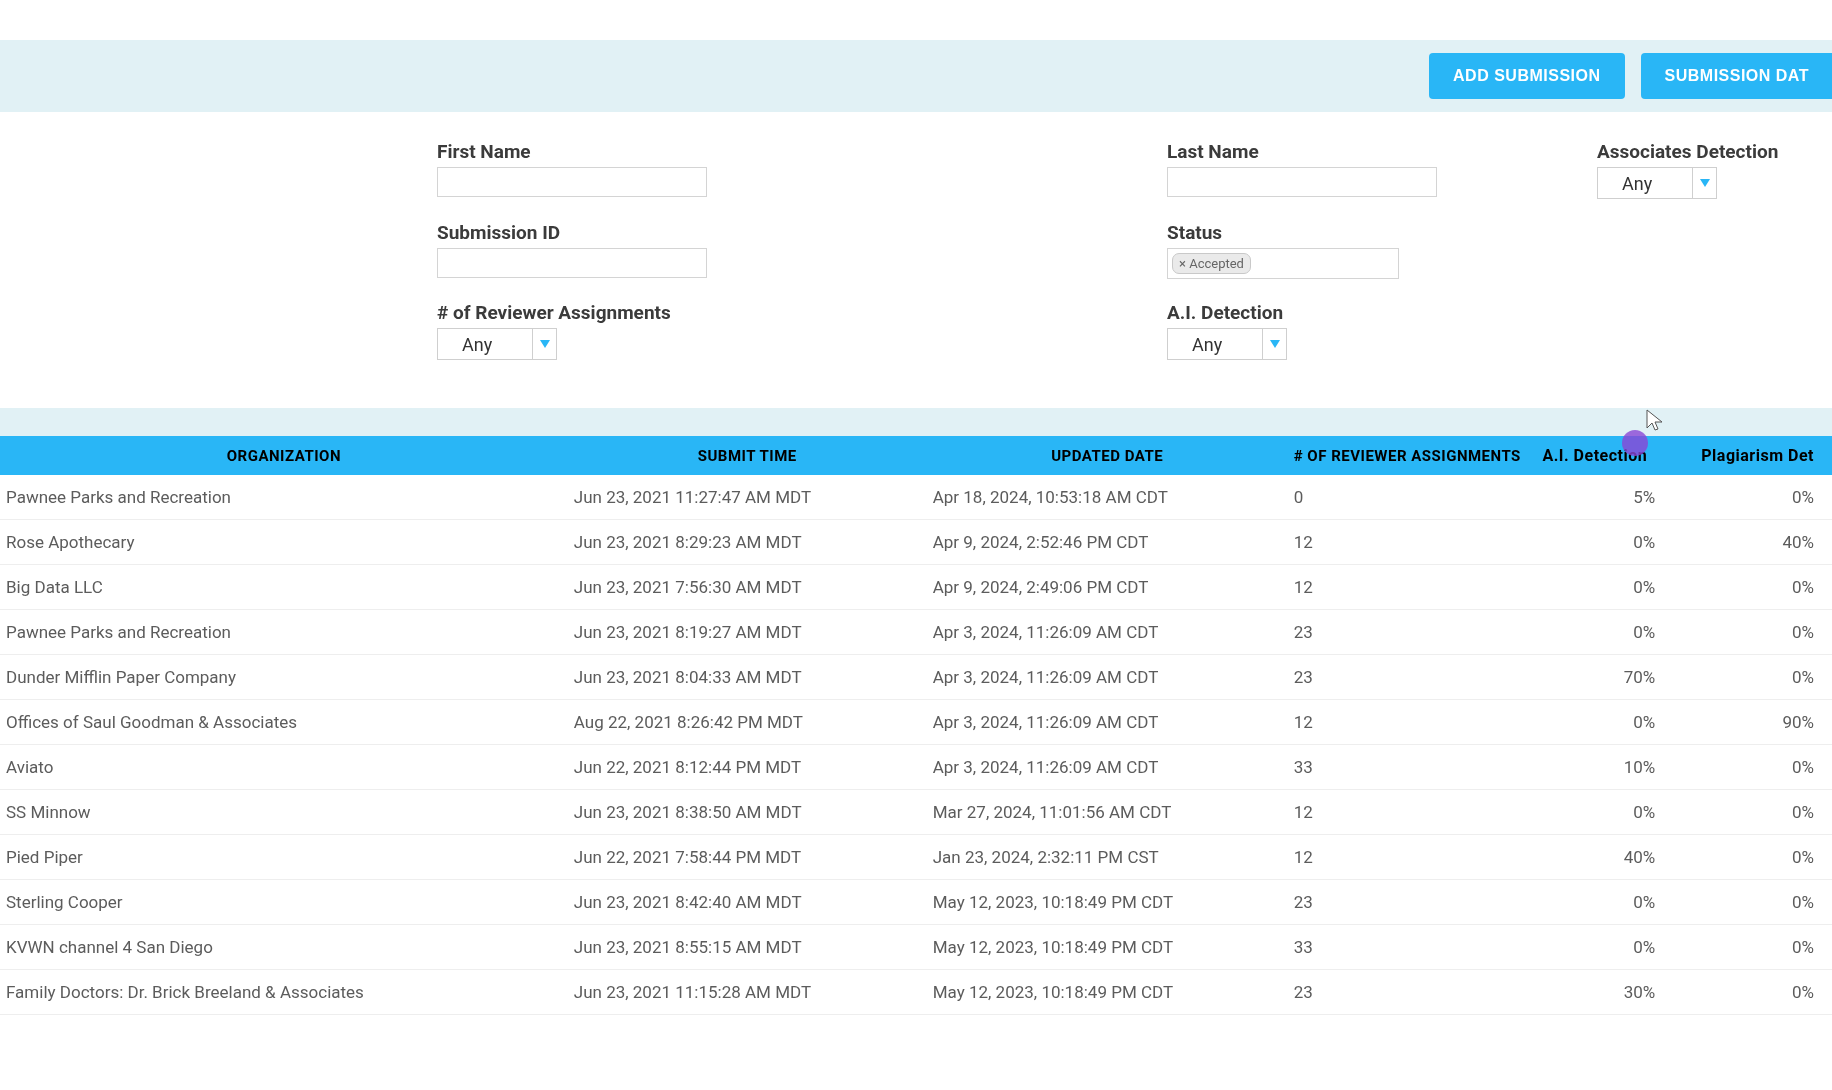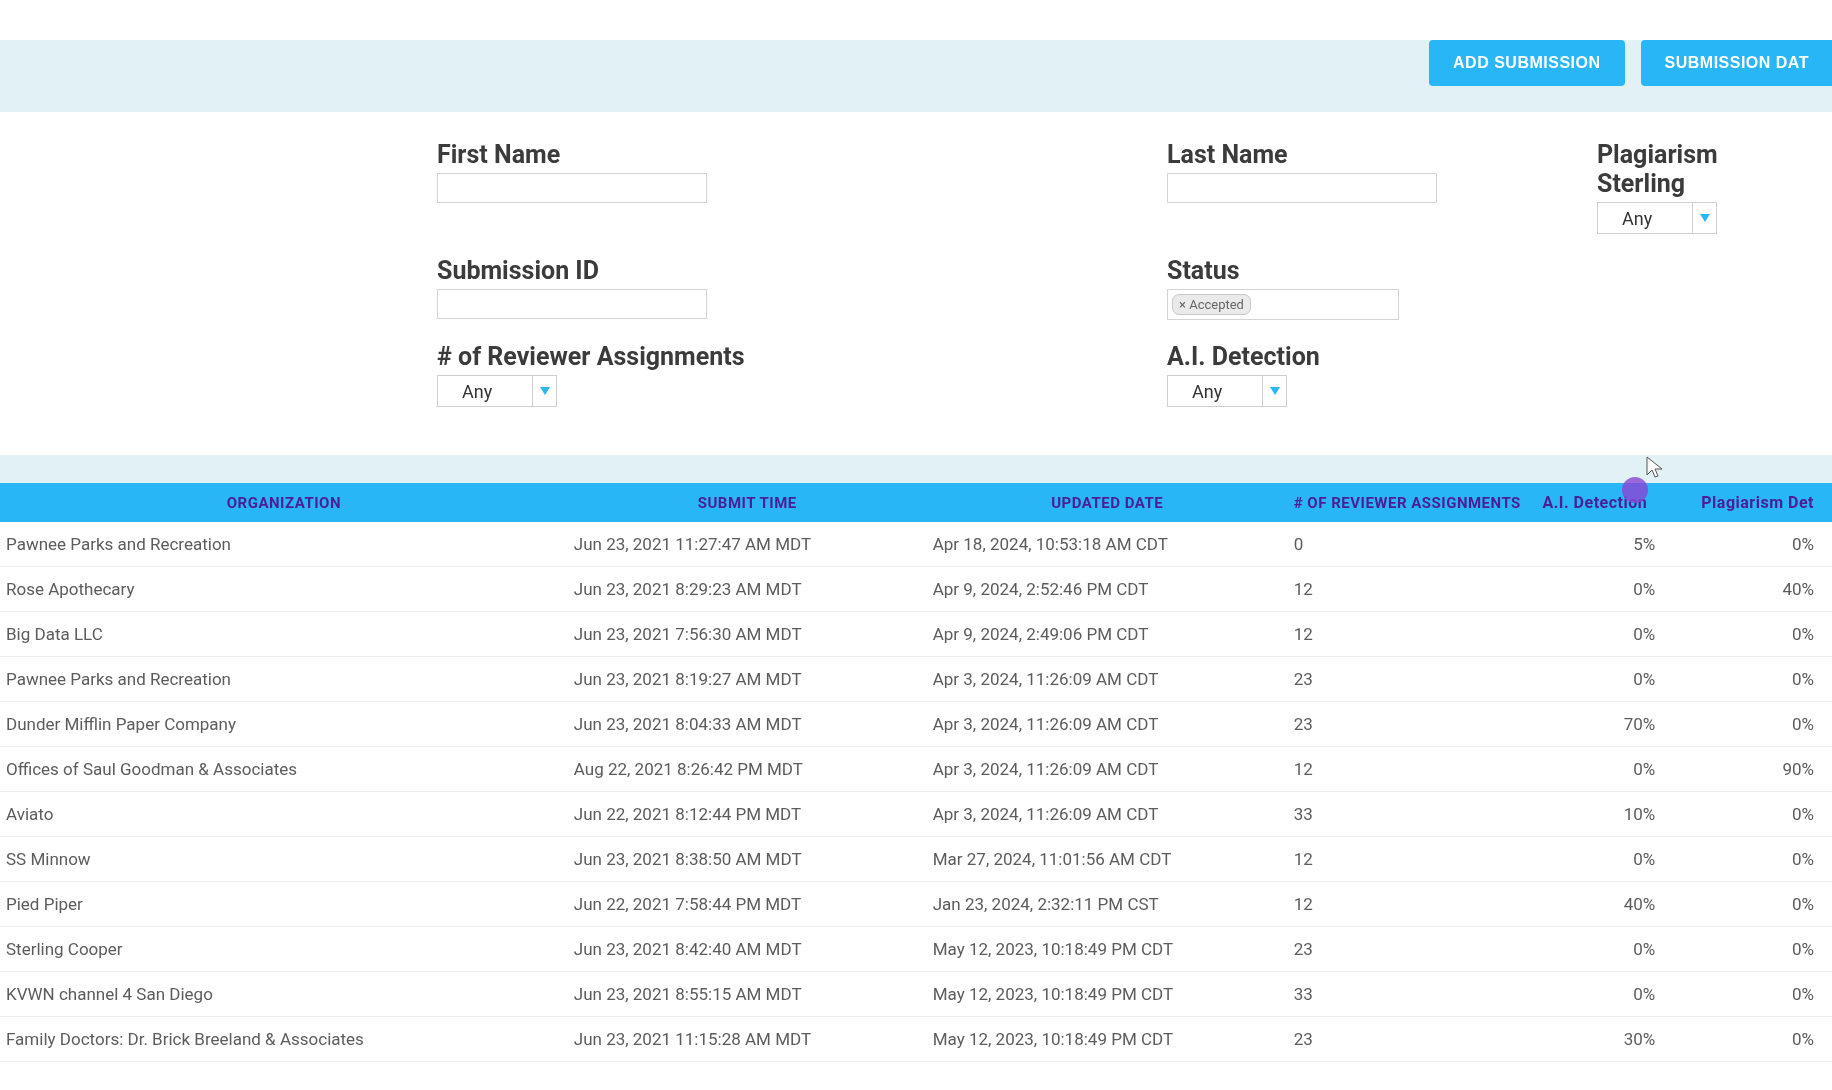--- a/index.html
+++ b/index.html
@@ -8,21 +8,21 @@
     background: #ffffff;
     color: #333;
     width: 1832px;
   }
   .top-spacer { height: 40px; background: #fff; }
   .action-bar {
     background: #e1f1f5;
     height: 72px;
     display: flex;
     justify-content: flex-end;
-    align-items: flex-start;
+    align-items: center;
     padding-right: 0;
     gap: 16px;
   }
   .btn-primary {
     background: #29b6f6;
     color: #fff;
     font-weight: 700;
     font-size: 16px;
     letter-spacing: 0.5px;
     border: none;
@@ -34,21 +34,21 @@
   .filters-panel {
     background: #fff;
     padding: 28px 40px 48px 437px;
     display: grid;
     grid-template-columns: 730px 430px 1fr;
     row-gap: 22px;
   }
   .field-block { display: flex; flex-direction: column; gap: 4px; }
   .field-label {
     font-weight: 700;
-    font-size: 25px;
+    font-size: 19px;
     color: #3b3b3b;
   }
   .text-input {
     width: 270px;
     height: 30px;
     border: 1px solid #d4d4d4;
     background: #fff;
     padding: 0 8px;
     font-size: 15px;
   }
@@ -92,21 +92,21 @@
     gap: 3px;
   }
   .divider-bar {
     height: 28px;
     background: #e1f1f5;
   }
   
   .tbl { width: 100%; border-collapse: collapse; font-size: 17px; }
   .tbl thead th {
     background: #29b6f6;
-    color: #4c1d95;
+    color: #000000;
     font-weight: 700;
     font-size: 15px;
     letter-spacing: 0.5px;
     text-align: left;
     padding: 10px 6px;
     text-transform: uppercase;
     white-space: nowrap;
   }
   .tbl thead th.nocase { text-transform: none; font-size: 16px; }
   .tbl tbody tr { border-bottom: 1px solid #eee; }
@@ -149,21 +149,21 @@
 
   <div class="field-block">
     <label class="field-label">First Name</label>
     <input class="text-input" value="" style="">
   </div>
   <div class="field-block">
     <label class="field-label">Last Name</label>
     <input class="text-input" value="" style="">
   </div>
   <div class="field-block">
-    <label class="field-label">Plagiarism Sterling</label>
+    <label class="field-label">Associates Detection</label>
     <div class="select-wrap small">
       <span>Any</span>
       <span class="select-arrow">
         <svg viewBox="0 0 10 8">
             <polygon points="0,0 10,0 5,8" fill="#29b6f6"></polygon>
           </svg>
       </span>
     </div>
   </div>
 

